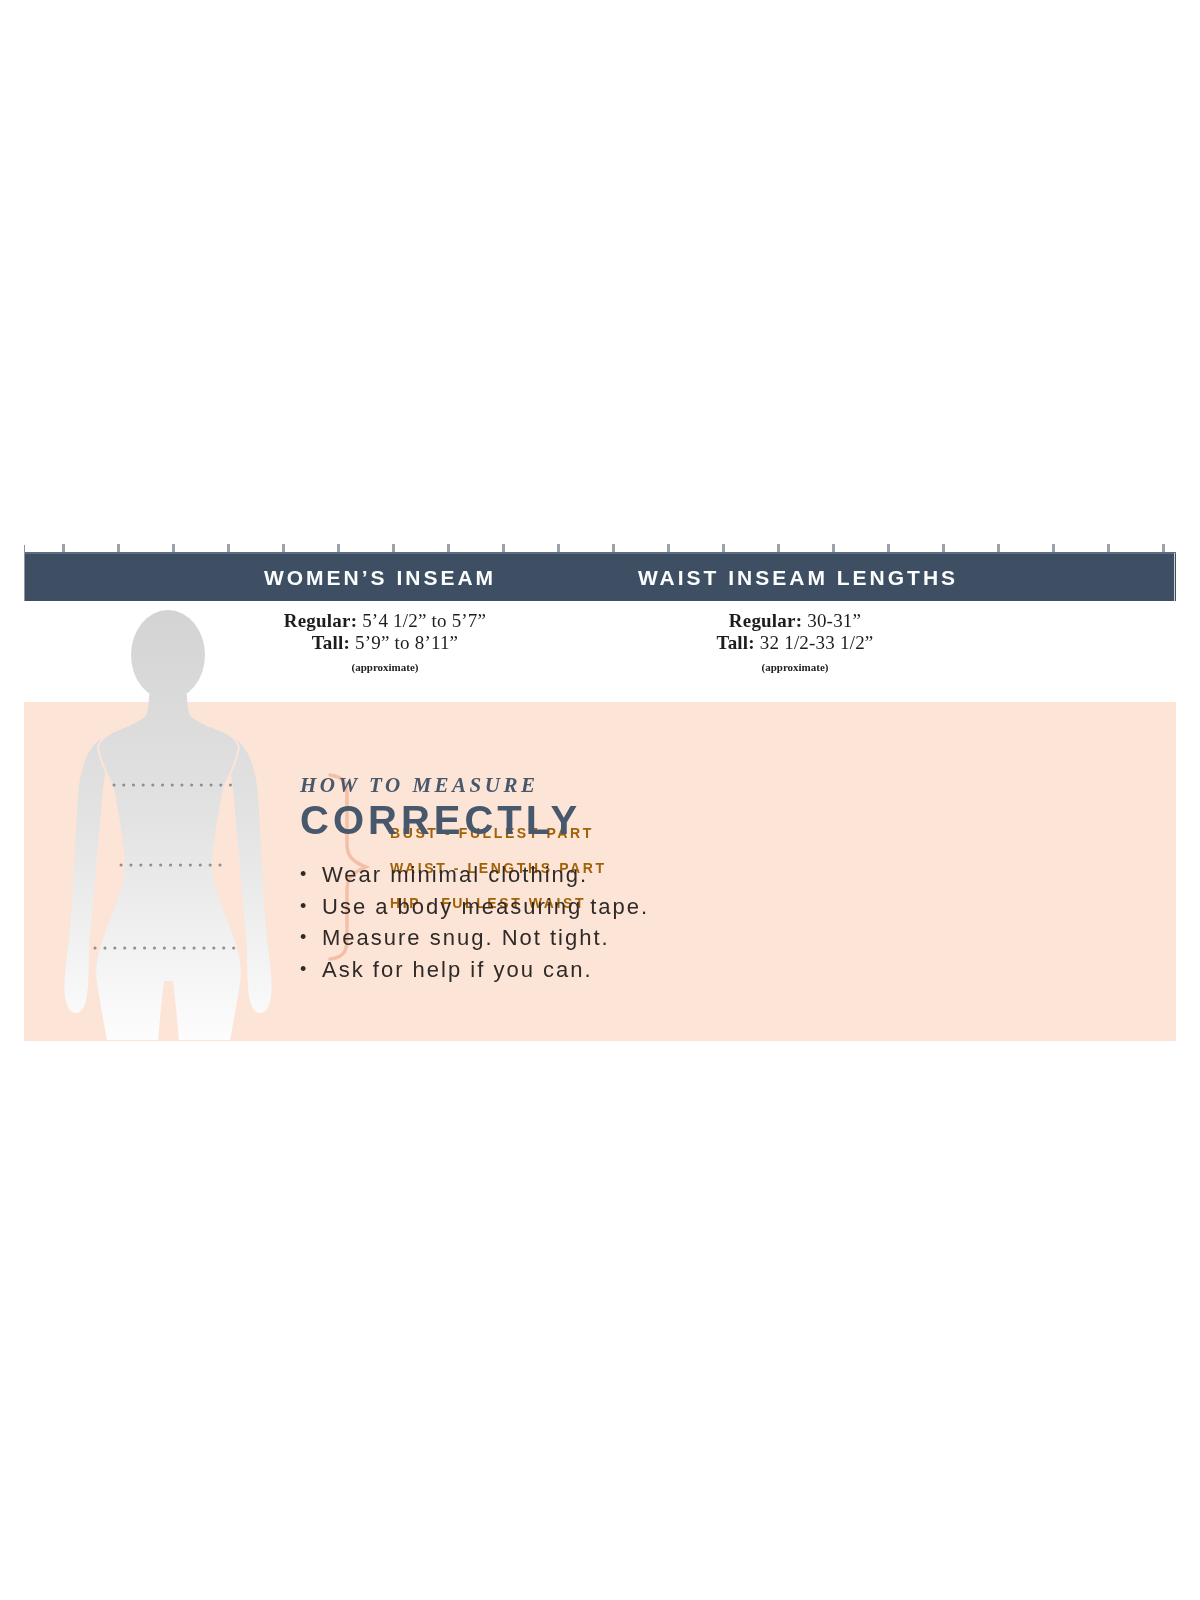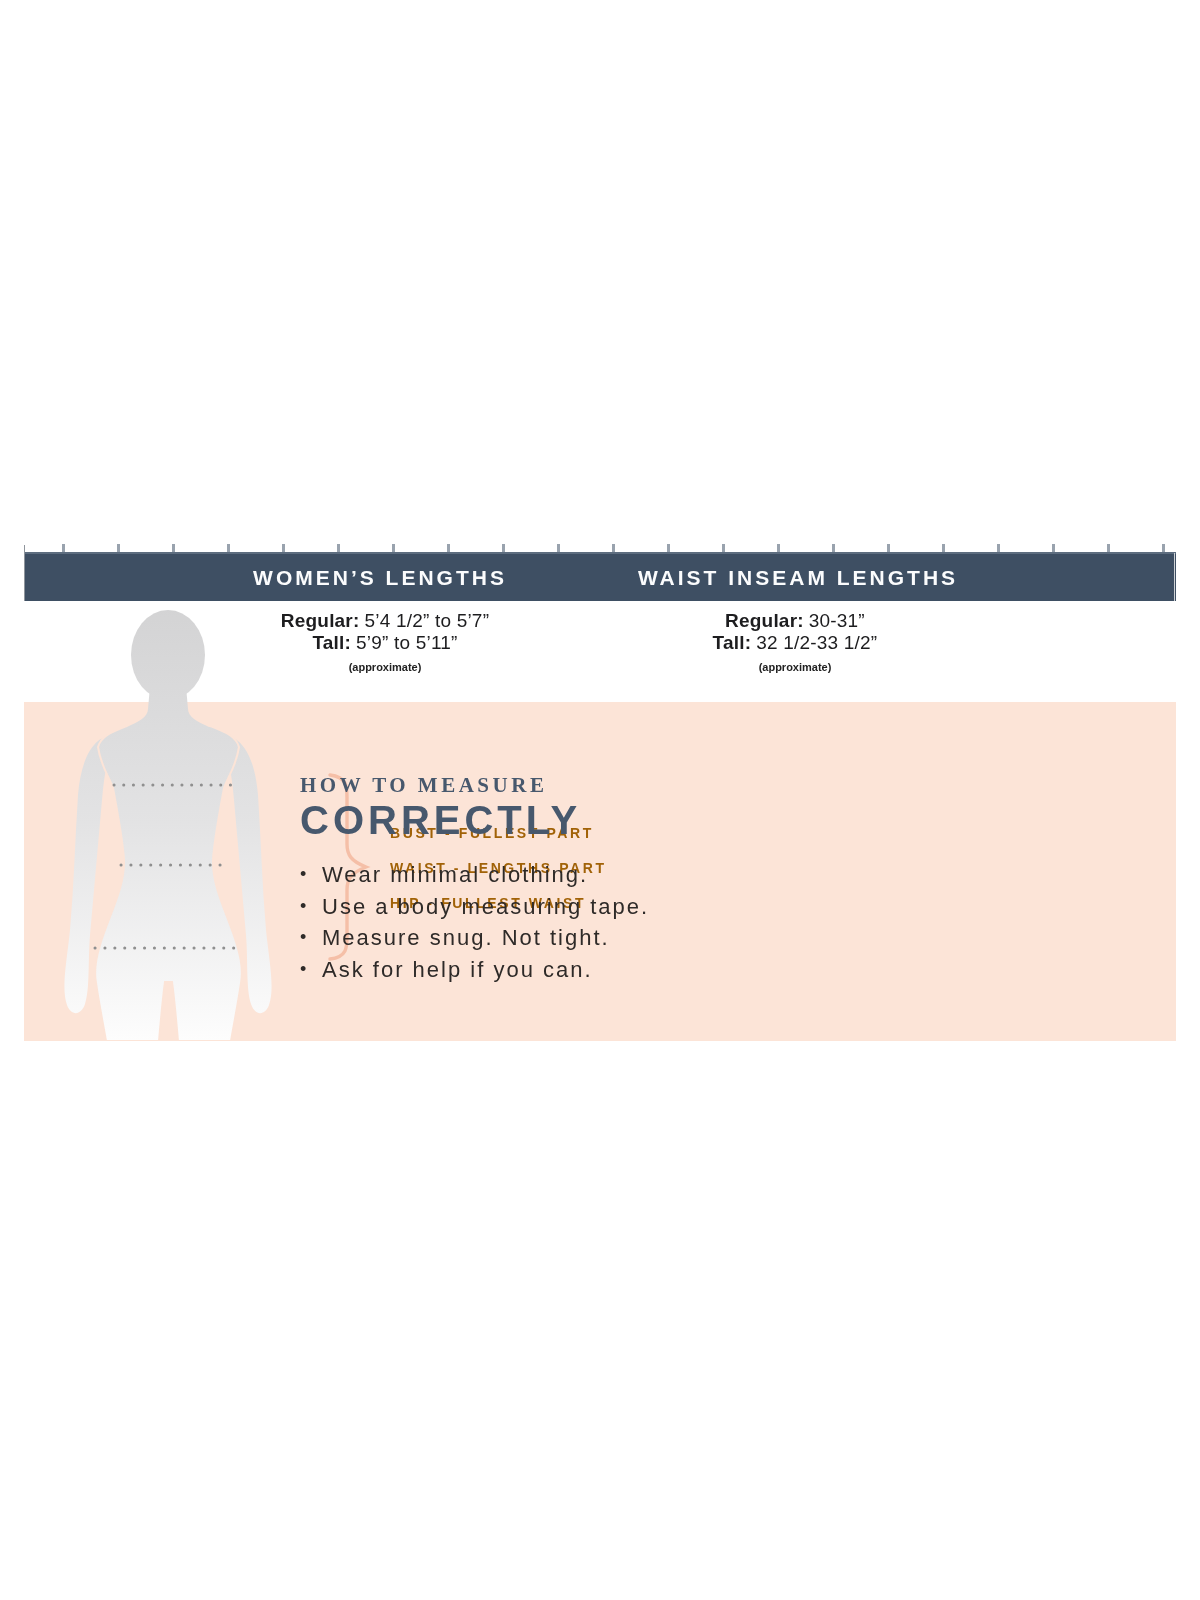--- a/index.html
+++ b/index.html
@@ -18,21 +18,21 @@
        color:#fbfcfd;font-size:21px;font-weight:bold;letter-spacing:3px;}
   .bar-title.left{left:136px;width:440px;}
   .bar-title.right{left:554px;width:440px;}
 
   
   .v-line{position:absolute;width:1px;top:545px;height:157px;}
   .v-line.left{left:24px;background:#8f959c;}
   .v-line.right{left:1174px;background:#cfd2d5;top:553px;height:149px;}
 
   
-  .heights{position:absolute;left:24px;top:601px;width:1152px;height:101px;background:#ffffff;}
+  .heights{position:absolute;left:24px;top:601px;width:1152px;height:101px;background:#ffffff;font-family:Liberation Serif, serif;}
   .hcol{position:absolute;top:9px;width:500px;text-align:center;color:#1d1d1f;}
   .hcol.left{left:111px;}
   .hcol.right{left:521px;}
   .hrow{font-size:19px;line-height:22px;letter-spacing:.2px;}
   .hrow b{margin-right:5px;}
   .hnote{font-size:11px;font-weight:bold;line-height:15px;margin-top:6px;color:#222;}
 
   
   .pink{position:absolute;left:24px;top:702px;width:1152px;height:339px;background:#fce4d7;}
 
@@ -40,50 +40,50 @@
   .brace{position:absolute;left:298px;top:70px;}
 
   .measure-label{position:absolute;left:366px;height:18px;line-height:18px;
       color:#a16207;font-size:14px;font-weight:bold;letter-spacing:2.6px;white-space:nowrap;}
   .measure-label.l0{top:122px;}
   .measure-label.l1{top:157px;}
   .measure-label.l2{top:192px;}
 
   .howto{position:absolute;left:276px;top:70px;width:520px;}
   .howto-line1{font-family:"Liberation Serif",serif;font-weight:bold;color:#47586d;
-      font-size:21px;line-height:26px;letter-spacing:3.5px;}
+      font-size:21px;line-height:26px;letter-spacing:3.5px;font-style:italic;}
   .howto-line2{font-family:Liberation Sans, sans-serif;font-weight:bold;color:#47586d;
       font-size:40px;line-height:44px;letter-spacing:4px;}
   .howto ul{list-style:none;margin:17px 0 0 0;padding:0;}
   .howto li{position:relative;padding-left:22px;font-size:22px;line-height:31.5px;
       letter-spacing:2px;color:#2e2a28;white-space:nowrap;}
   .howto li .dot{position:absolute;left:0;top:0;font-size:18px;line-height:31.5px;color:#2e2a28;}
 </style>
 </head>
 <body>
 
 <div class="page">
 
   <div class="tick-strip"></div>
 
   <header class="bar">
-    <div class="bar-title left">WOMEN’S LENGTHS</div>
+    <div class="bar-title left">WOMEN’S INSEAM</div>
     <div class="bar-title right">WAIST INSEAM LENGTHS</div>
   </header>
 
   <div class="v-line left"></div>
   <div class="v-line right"></div>
 
   <section class="heights">
     <div class="hcol left">
       <div class="hrow">
         <b>Regular:</b><span>5’4 1/2” to 5’7”</span>
       </div>
       <div class="hrow">
-        <b>Tall:</b><span>5’9” to 5’11”</span>
+        <b>Tall:</b><span>5’9” to 8’11”</span>
       </div>
       <div class="hnote">(approximate)</div>
     </div>
 
     <div class="hcol right">
       <div class="hrow">
         <b>Regular:</b><span>30-31”</span>
       </div>
       <div class="hrow">
         <b>Tall:</b><span>32 1/2-33 1/2”</span>

